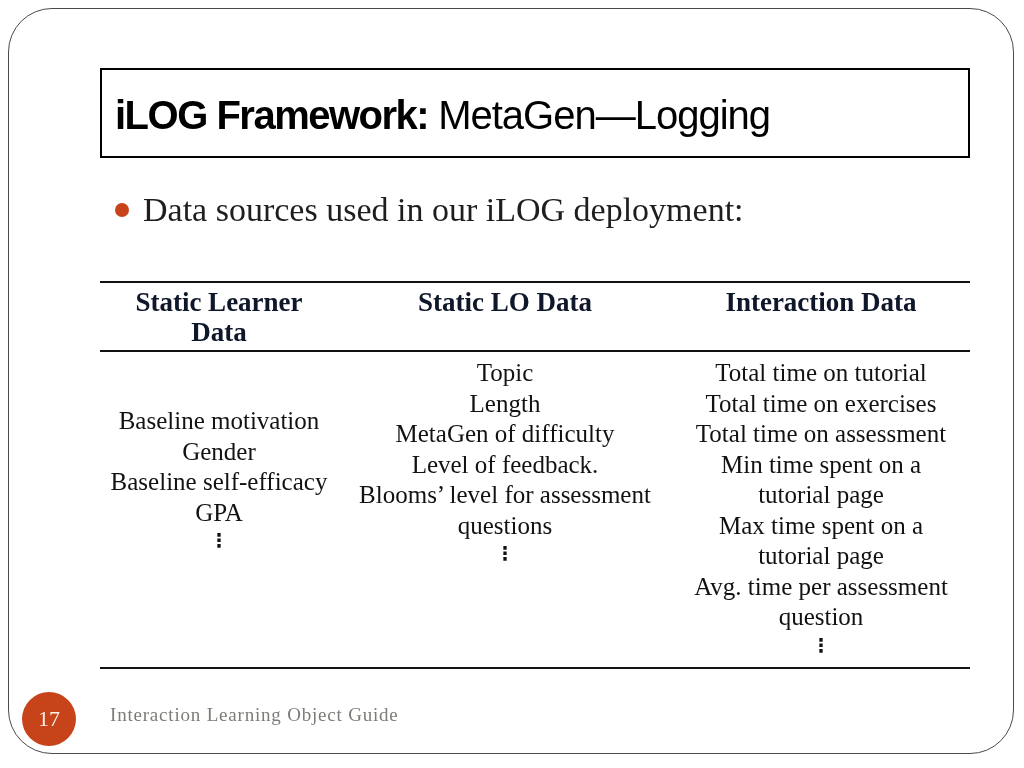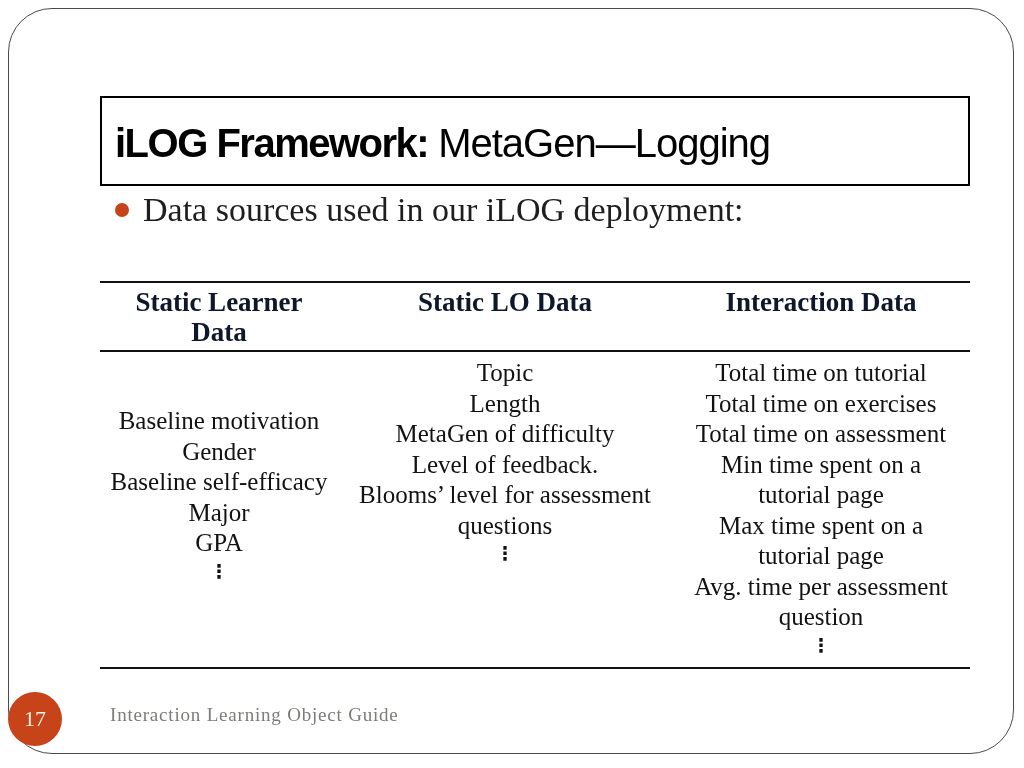--- a/index.html
+++ b/index.html
@@ -11,21 +11,21 @@
   
   .slide-frame{
     position:absolute;left:8px;top:8px;width:1006px;height:746px;
     border:1.5px solid #4a4a4a;border-radius:44px;
     box-sizing:border-box;background:transparent;z-index:0;
   }
   
   .title-box{
     position:absolute;left:100px;top:68px;width:870px;height:90px;
     border:2px solid #000;box-sizing:border-box;background:#fff;
-    display:flex;align-items:center;padding-left:13px;padding-top:5px;z-index:1;margin-top:28px;
+    display:flex;align-items:center;padding-left:13px;padding-top:5px;z-index:1;
   }
   .title-line{
     font-family:"Liberation Sans", sans-serif;font-size:40px;color:#000;
     white-space:nowrap;letter-spacing:-1px;
   }
   .t-bold{font-weight:700;letter-spacing:-1.5px;}
   .t-reg{font-weight:400;margin-left:10px;letter-spacing:-1px;}
   
   .bullet-row{
     position:absolute;left:115px;top:184px;height:52px;
@@ -48,21 +48,21 @@
   .body-cell{text-align:center;font-size:25px;line-height:30.5px;color:#121212;}
   .body-cell.c1{padding:0 8px;margin-top:48px;}
   .body-cell.c2{padding:0 2px;}
   .body-cell.c3{padding:0 10px;}
   .vellipsis{
     font-family:"DejaVu Sans", sans-serif;font-weight:700;
     font-size:19px;line-height:25px;color:#111;
   }
   
   .page-badge{
-    position:absolute;left:8px;top:692px;width:54px;height:54px;border-radius:50%;
+    position:absolute;left:22px;top:692px;width:54px;height:54px;border-radius:50%;
     background:var(--accent,#c7431a);color:#fbf3e8;
     display:flex;align-items:center;justify-content:center;
     font-size:22px;z-index:2;
   }
   .footer-text{
     position:absolute;left:110px;top:704px;
     font-size:19px;color:var(--footer,#7d7c78);letter-spacing:0.8px;z-index:1;
   }
 </style>
 </head>
@@ -87,21 +87,20 @@
       <div class="head-cell">Static Learner Data</div>
       <div class="head-cell">Static LO Data</div>
       <div class="head-cell">Interaction Data</div>
     </div>
   <div class="hrule"></div>
   <div class="body-row" id="body-row">
       <div class="body-cell c1">
         <div class="cell-item">Baseline motivation</div>
         <div class="cell-item">Gender</div>
         <div class="cell-item">Baseline self-efficacy</div>
-        <div class="cell-item">Major</div>
         <div class="cell-item">GPA</div>
         <div class="cell-item vellipsis">⋮</div>
       </div>
       <div class="body-cell c2">
         <div class="cell-item">Topic</div>
         <div class="cell-item">Length</div>
         <div class="cell-item">MetaGen of difficulty</div>
         <div class="cell-item">Level of feedback.</div>
         <div class="cell-item">Blooms’ level for assessment questions</div>
         <div class="cell-item vellipsis">⋮</div>

